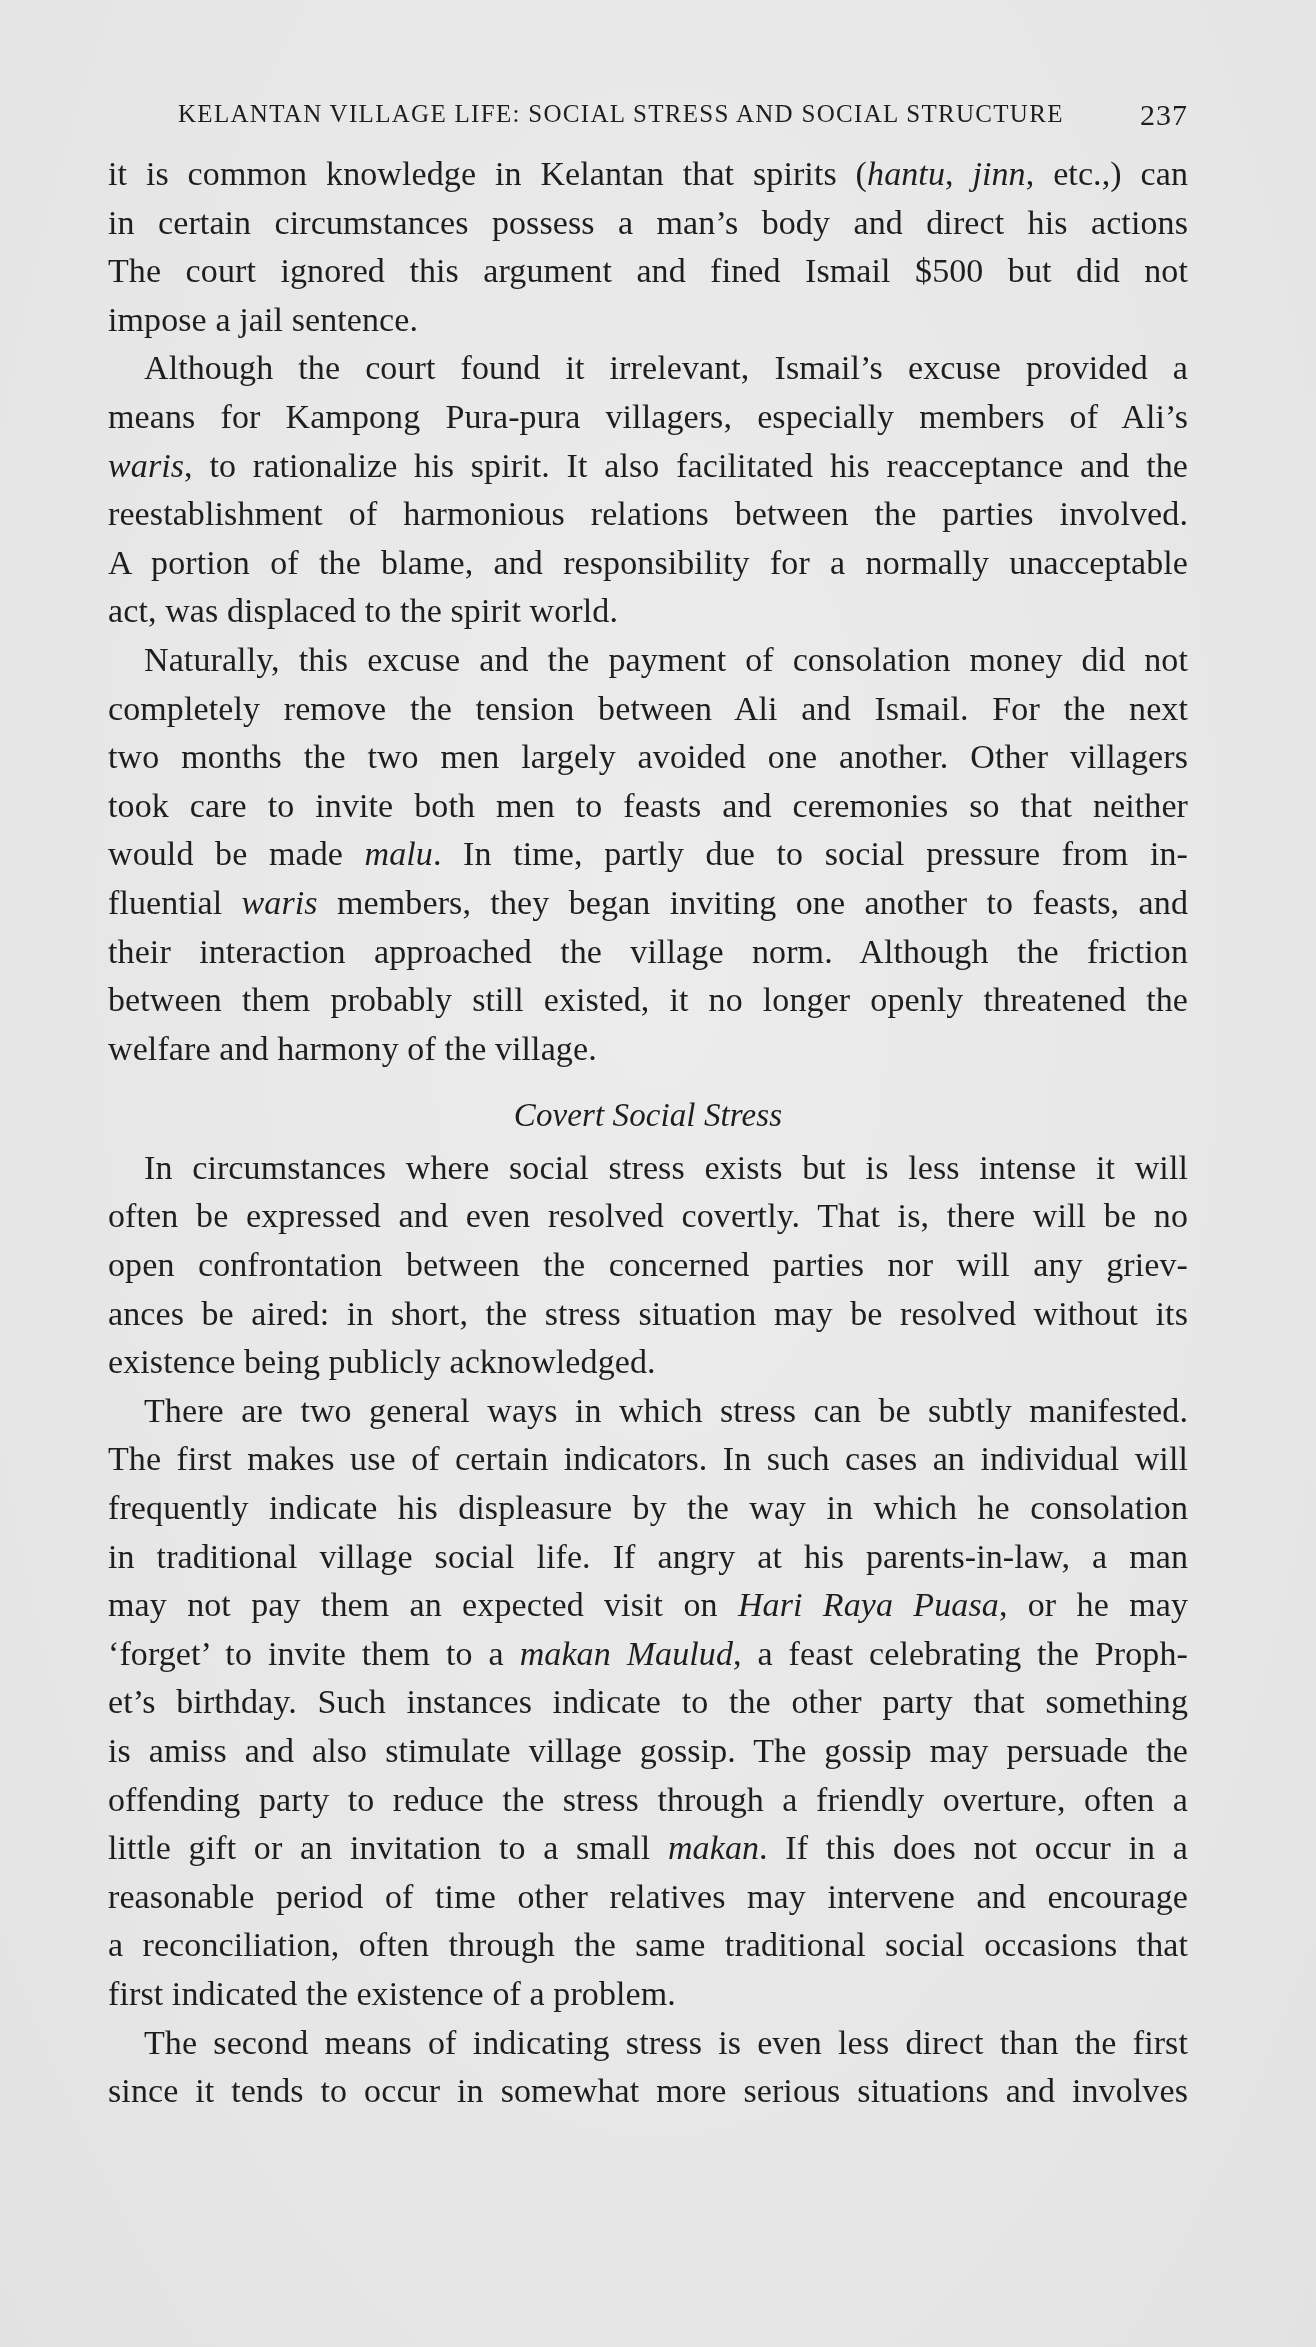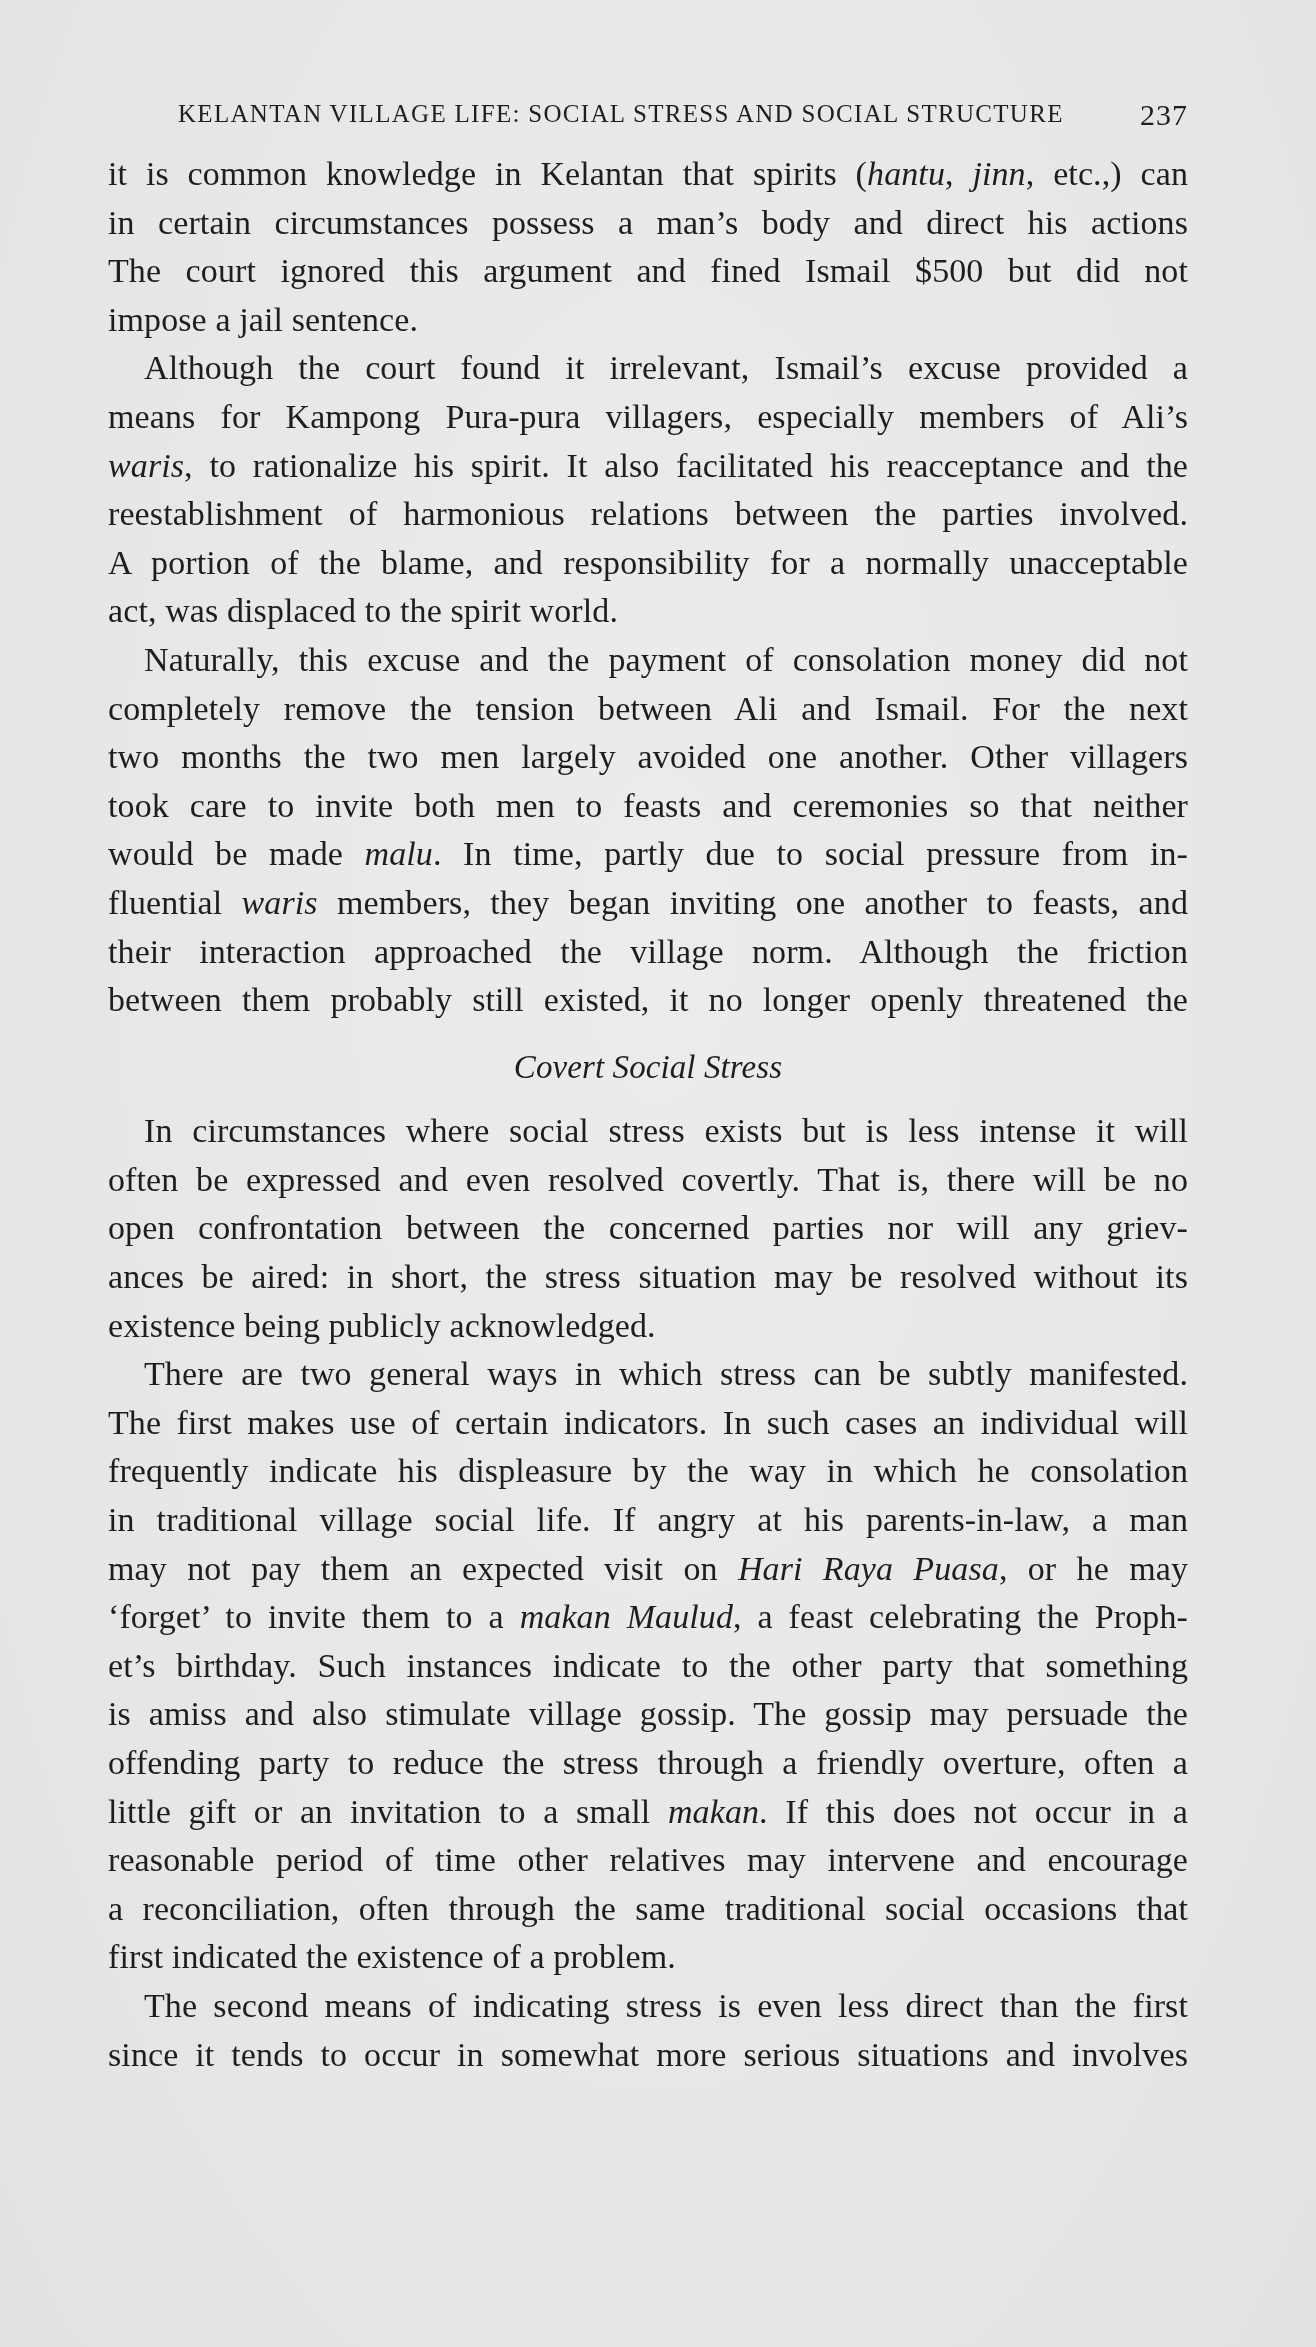--- a/index.html
+++ b/index.html
@@ -58,21 +58,21 @@
     }
     .line.indent {
       padding-left: 36px;
     }
     .line.center {
       text-align: center;
       text-align-last: center;
       font-style: italic;
       font-size: 33px;
       margin-top: 18px;
-      margin-bottom: 16px;
+      margin-bottom: 4px;
     }
     i {
     }
   </style>
 </head>
 <body>
 
 <div class="page">
   <div class="running-head">
     <span class="title">Kelantan Village Life: Social Stress and Social Structure</span>
@@ -95,20 +95,21 @@
       </div>
       <div class="paragraph">
         <span class="line indent"><span>Naturally, this excuse and the payment of consolation money did not</span></span>
         <span class="line"><span>completely remove the tension between Ali and Ismail. For the next</span></span>
         <span class="line"><span>two months the two men largely avoided one another. Other villagers</span></span>
         <span class="line"><span>took care to invite both men to feasts and ceremonies so that neither</span></span>
         <span class="line"><span>would be made </span><i>malu</i><span>. In time, partly due to social pressure from in-</span></span>
         <span class="line"><span>fluential </span><i>waris</i><span> members, they began inviting one another to feasts, and</span></span>
         <span class="line"><span>their interaction approached the village norm. Although the friction</span></span>
         <span class="line"><span>between them probably still existed, it no longer openly threatened the</span></span>
+        <span class="line last"><span>welfare and harmony of the village.</span></span>
       </div>
       <div class="line center">Covert Social Stress</div>
       <div class="paragraph">
         <span class="line indent"><span>In circumstances where social stress exists but is less intense it will</span></span>
         <span class="line"><span>often be expressed and even resolved covertly. That is, there will be no</span></span>
         <span class="line"><span>open confrontation between the concerned parties nor will any griev-</span></span>
         <span class="line"><span>ances be aired: in short, the stress situation may be resolved without its</span></span>
         <span class="line last"><span>existence being publicly acknowledged.</span></span>
       </div>
       <div class="paragraph">

